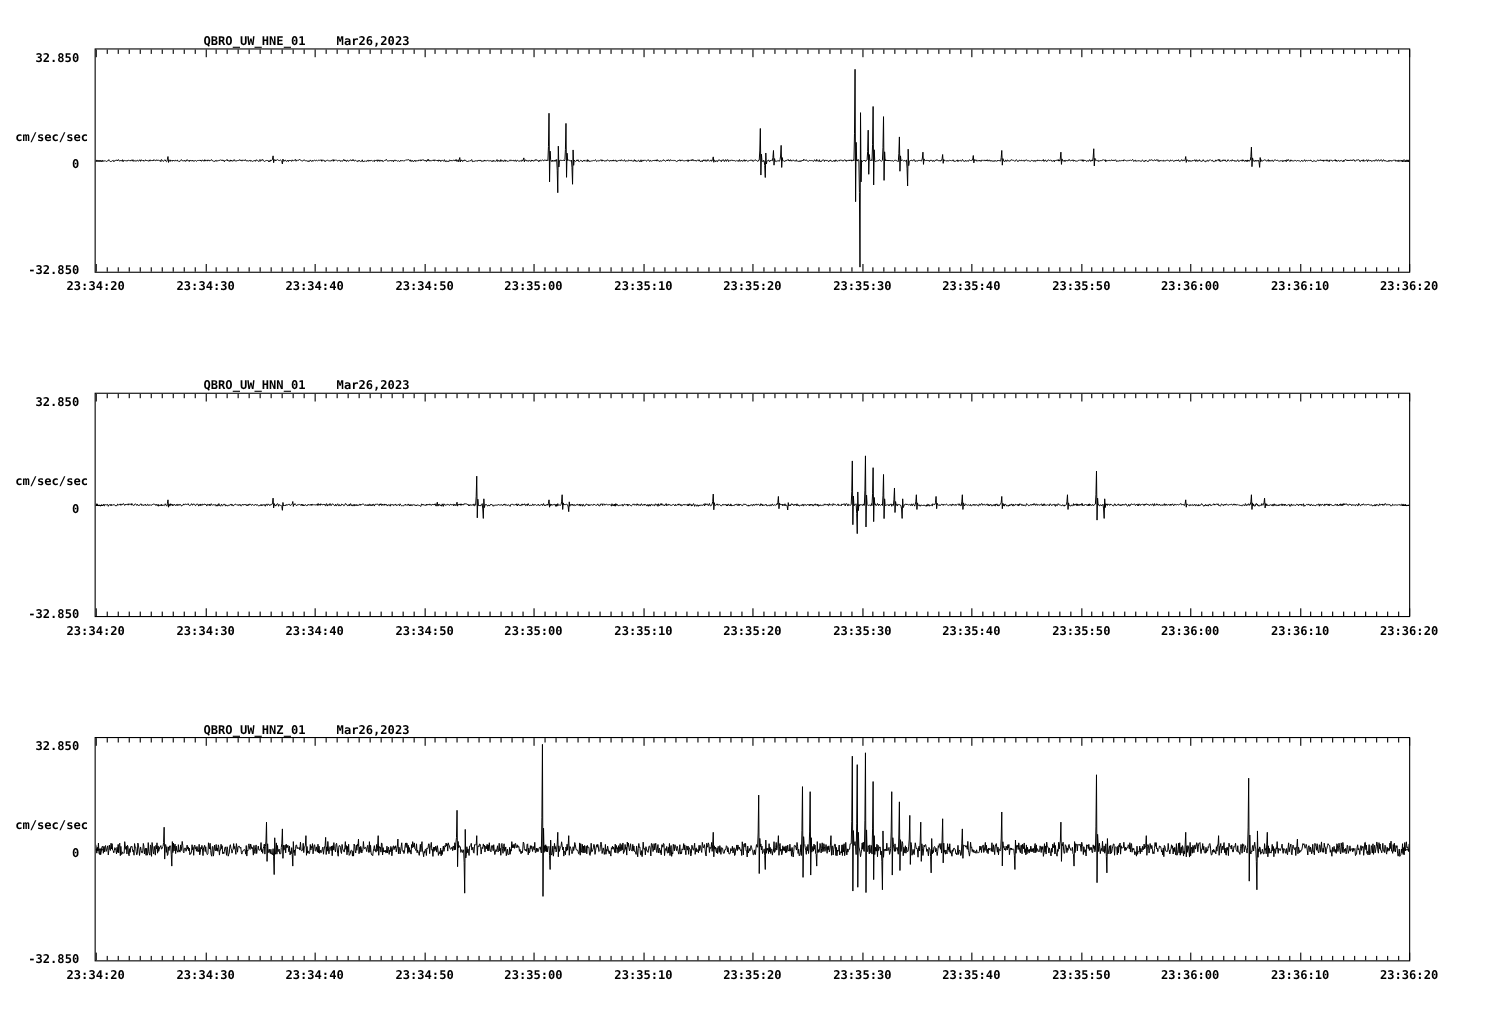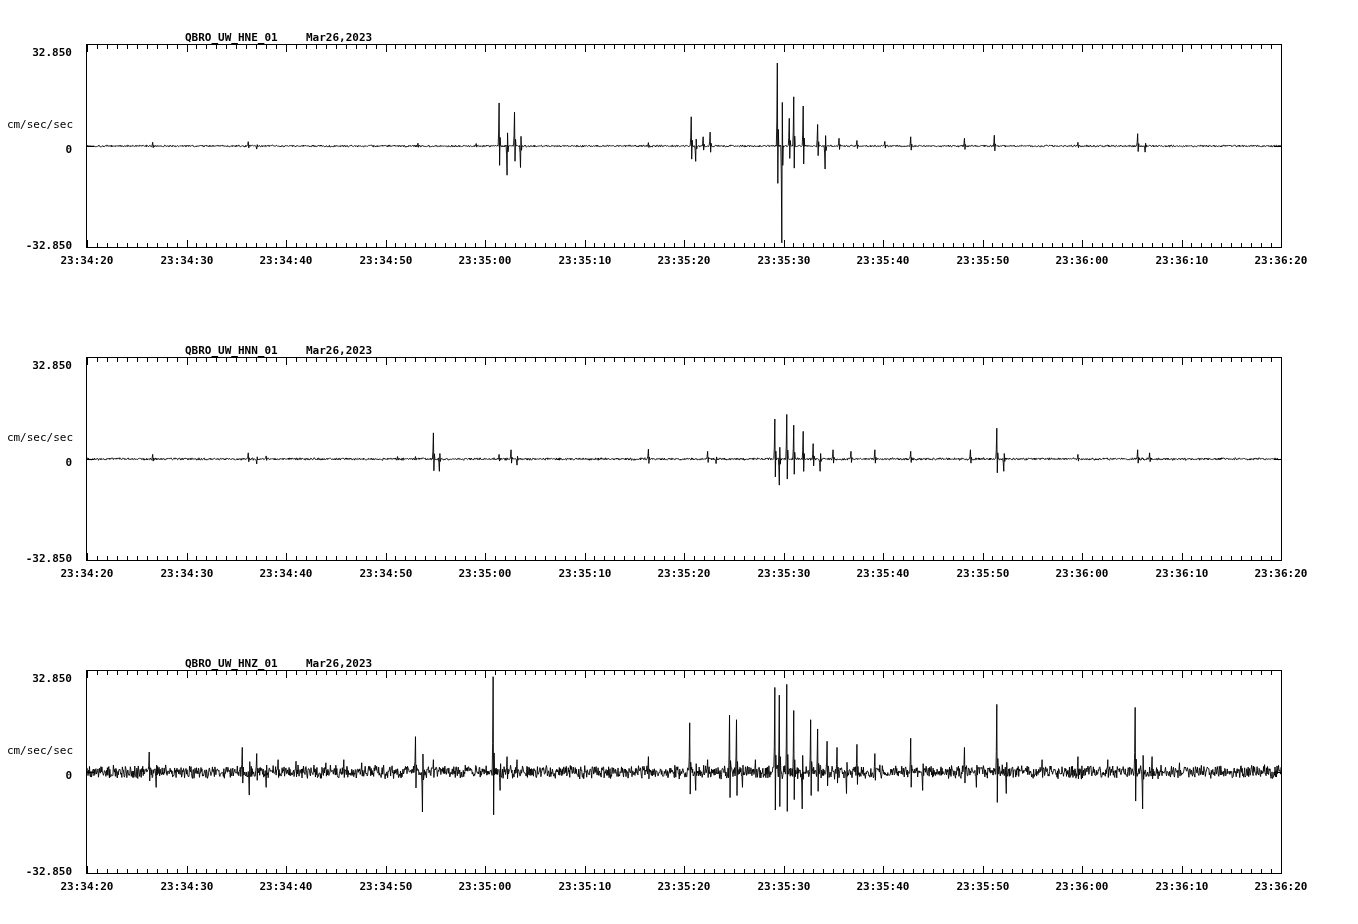--- a/index.html
+++ b/index.html
@@ -45,23 +45,23 @@
   }
   .panel-date {
     position: absolute;
     font-size: 11px;
     font-weight: bold;
     white-space: nowrap;
   }
   .ylabel {
     position: absolute;
     font-size: 11px;
-    font-weight: normal;
+    font-weight: bold;
     white-space: nowrap;
-    text-align: center;
+    text-align: right;
   }
   .ytick-label {
     position: absolute;
     font-size: 11px;
     font-weight: bold;
     white-space: nowrap;
     text-align: right;
   }
   .xtick-label {
     position: absolute;

